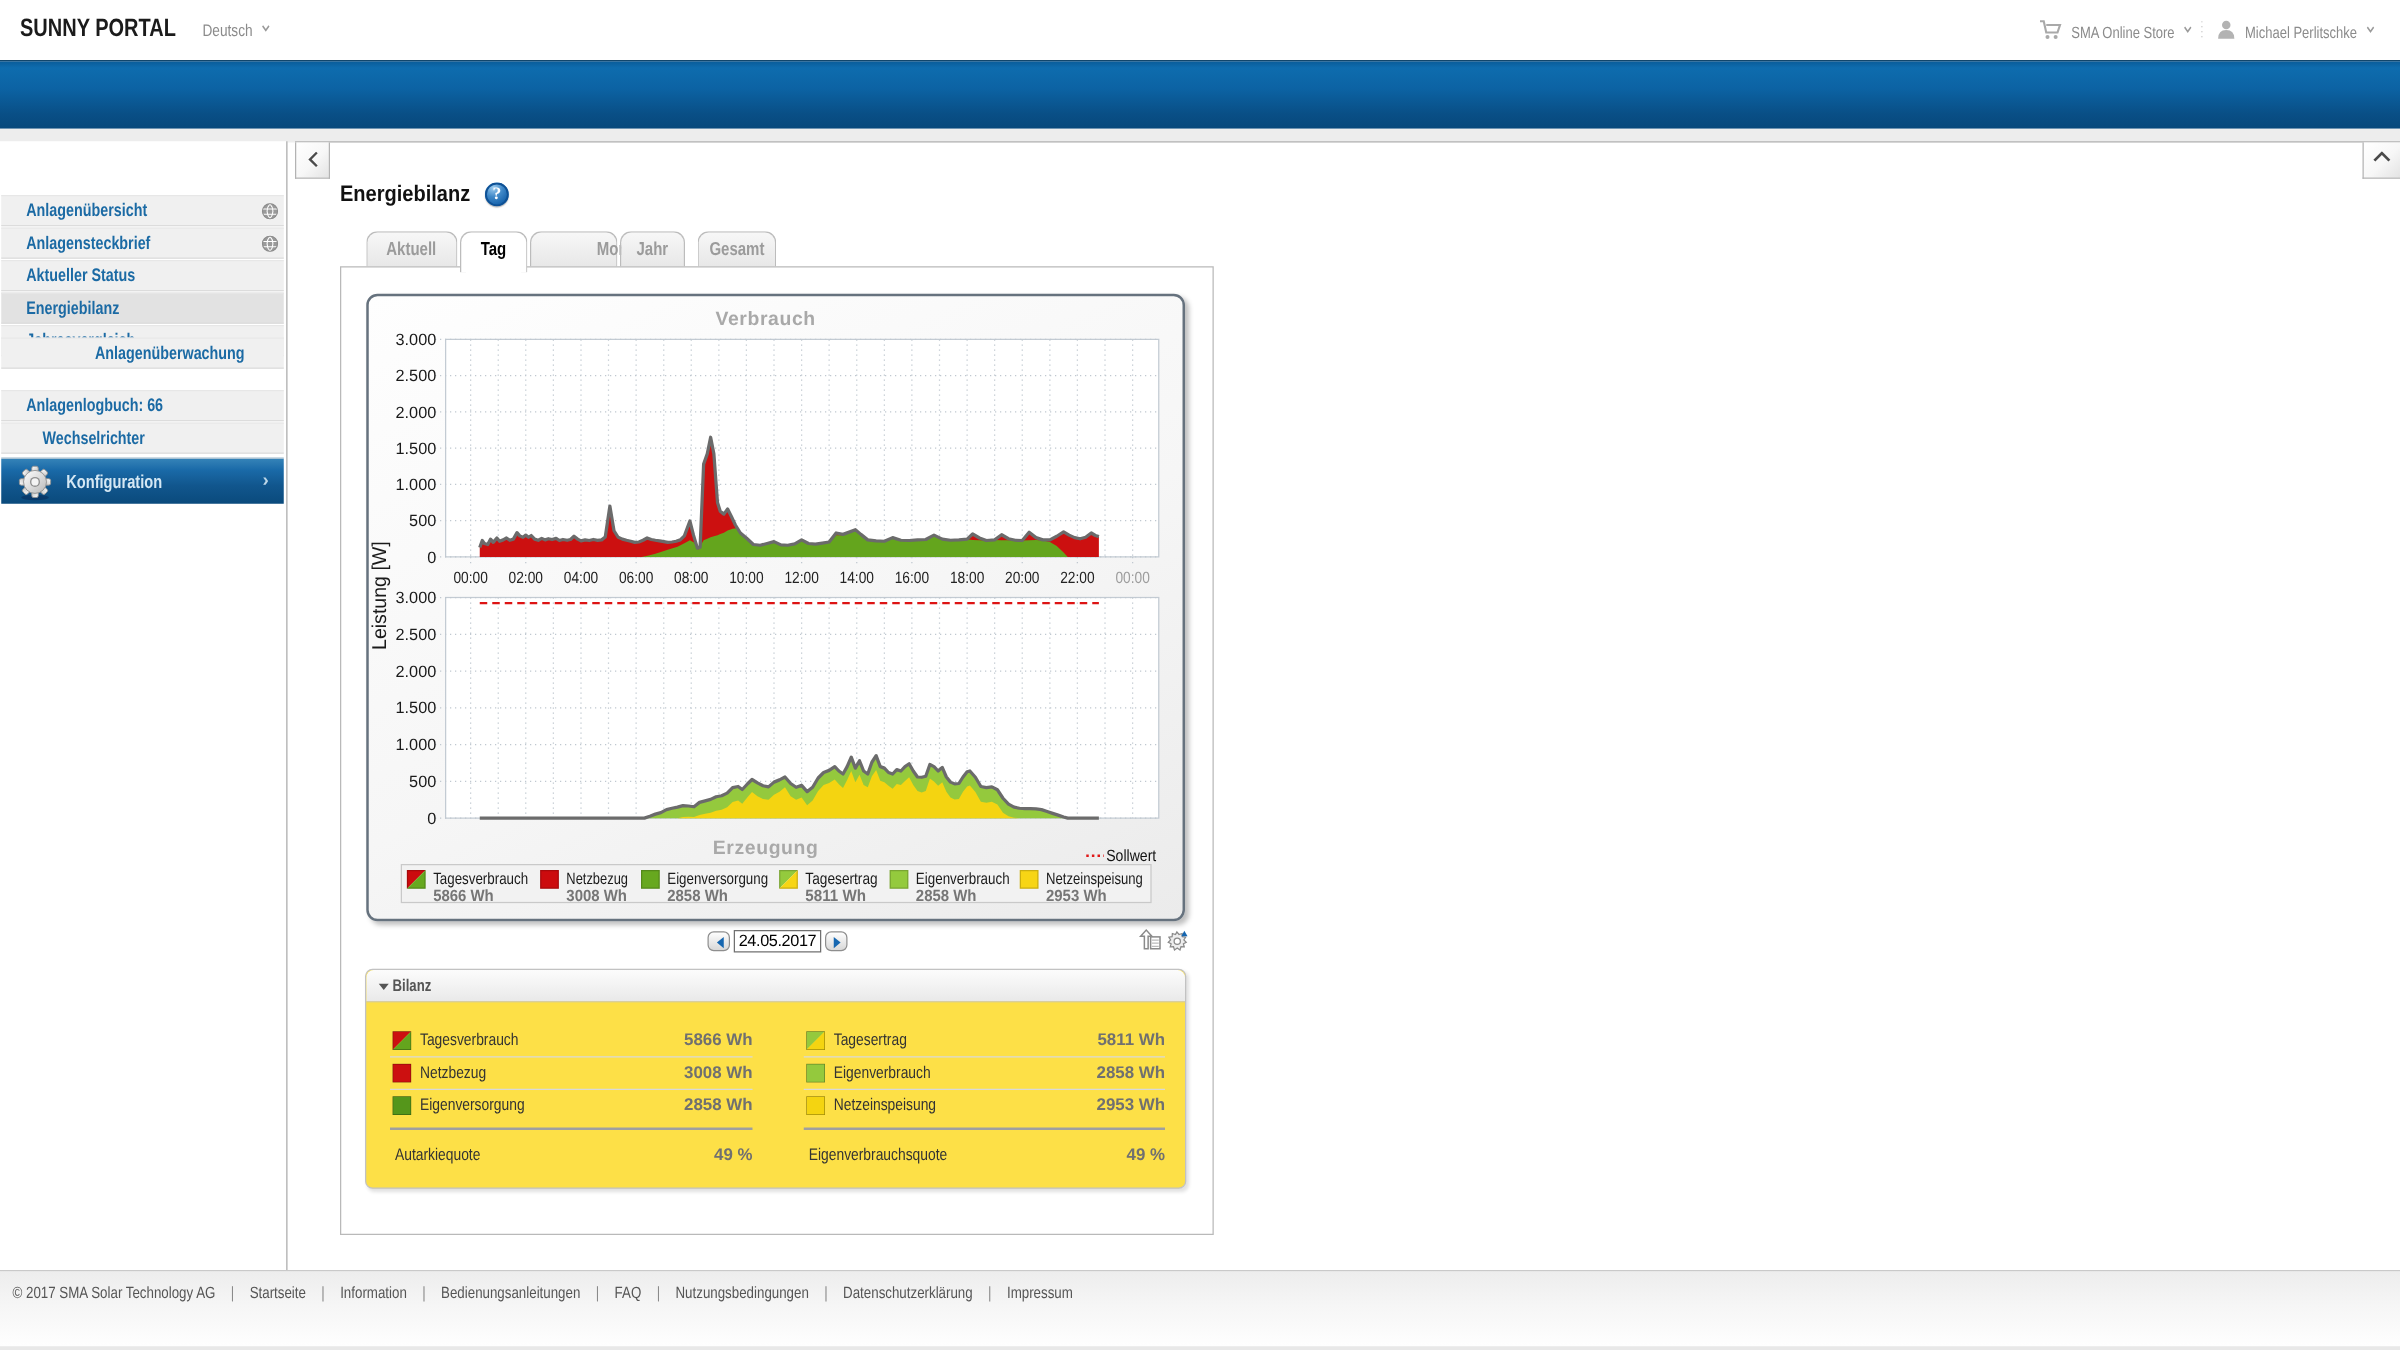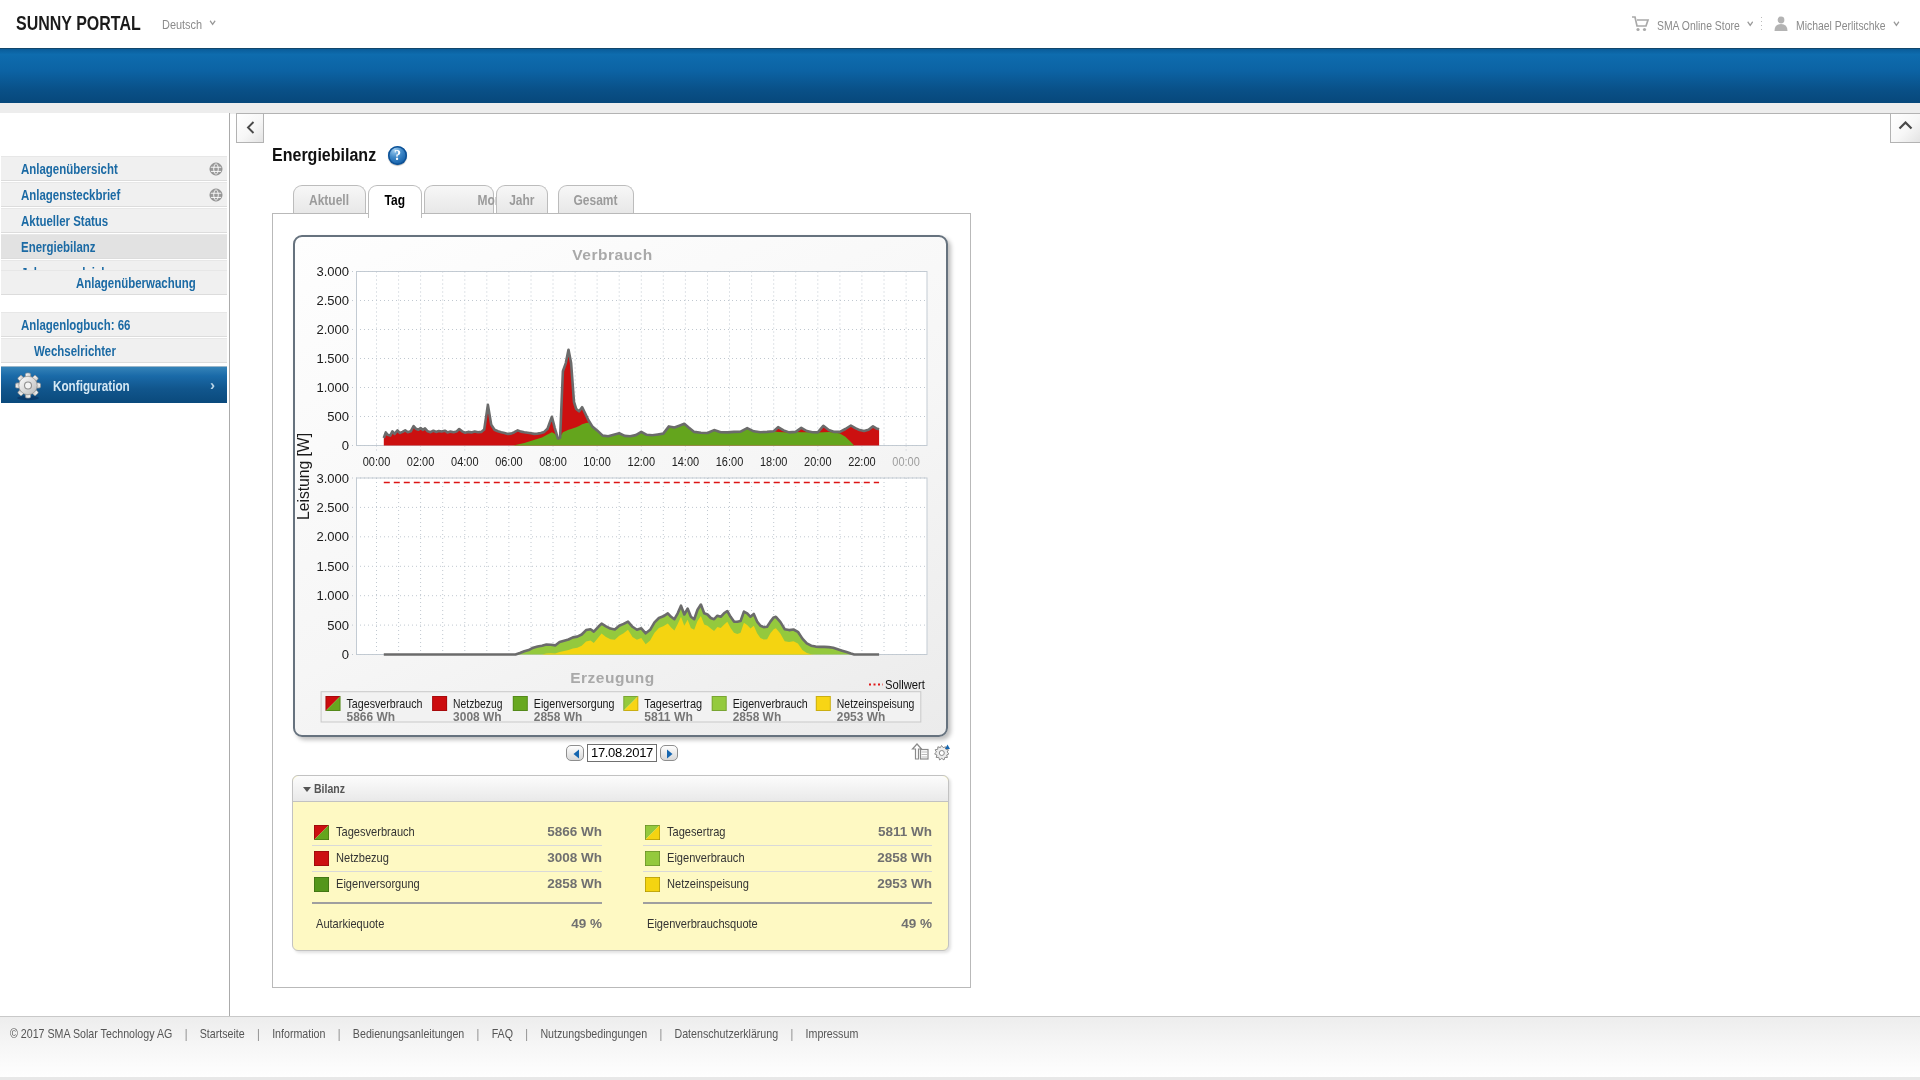--- a/index.html
+++ b/index.html
@@ -89,21 +89,21 @@
 .navbtn { position:absolute; top:2.5px; width:18px; height:16px; border:1px solid #8e8e8e; border-radius:5px;
   background:linear-gradient(to bottom,#fefefe,#d8d8d8); }
 .navbtn svg { display:block; margin:3px 0 0 5px; }
 #datebox { position:absolute; left:314px; top:2px; width:70px; height:17.5px; border:1px solid #707070;
   background:#fff; font-size:13px; letter-spacing:-0.3px; color:#000; text-align:center; line-height:16.5px; }
 #exic { position:absolute; left:638px; top:1px; }
 #gearic { position:absolute; left:660px; top:1px; }
 
 
 #bilanz { position:absolute; left:19px; top:561px; width:657px; height:176px;
-  border:1px solid #c2c2c2; border-radius:6px; background:#fef9c3;
+  border:1px solid #c2c2c2; border-radius:6px; background:#fde047;
   box-shadow:2px 2px 3px rgba(0,0,0,0.12); }
 #bz-head { position:absolute; left:0; top:0; width:100%; height:26px;
   background:linear-gradient(to bottom,#fcfcfc,#e9e9e9); border-bottom:1px solid #c2c2c2;
   border-radius:6px 6px 0 0; }
 #bz-head .tri { position:absolute; left:10px; top:11px; width:0; height:0;
   border-left:4px solid transparent; border-right:4px solid transparent; border-top:5px solid #555; }
 #bz-head .lbl { position:absolute; left:21px; top:5px; font-size:13.5px; font-weight:bold; color:#555; transform:scaleX(0.78); transform-origin:left center; }
 .bzrow { position:absolute; height:26px; }
 .bzrow .sq { position:absolute; left:2px; top:5px; width:15px; height:15px; }
 .bzrow .lb { position:absolute; left:24px; top:4px; font-size:13.5px; color:#333; transform:scaleX(0.82); transform-origin:left center; white-space:nowrap; }
@@ -211,21 +211,21 @@
 
   <div id="title">Energiebilanz</div>
   <div id="helpic">
       <span>?</span>
     </div>
 
   <div class="tab" style="left:293px; width:73px;"><span>Aktuell</span></div>
   <div class="tab act" style="left:368px; width:54px;"><span>Tag</span></div>
   <div class="tab" style="left:424px; width:70px;padding-left:48px;"><span>Monat</span></div>
   <div class="tab" style="left:496px; width:52px;"><span>Jahr</span></div>
-  <div class="tab" style="left:558px; width:76px;"><span>Gesamt</span></div>
+  <div class="tab" style="left:558px; width:63px;"><span>Gesamt</span></div>
 
   <div id="tabbox">
     <div id="chartpanel">
       <svg id="chartsvg" width="655" height="502" viewBox="0 0 655 502">
 <text x="319.5" y="25" text-anchor="middle" font-size="15.5" font-weight="bold" fill="#a9a9a9" letter-spacing="0.5">Verbrauch</text>
 <rect x="63.5" y="36.5" width="570.5" height="174" fill="#ffffff" stroke="#c3cbd3" stroke-width="1"></rect>
 <rect x="63.5" y="243" width="570.5" height="176.5" fill="#ffffff" stroke="#c3cbd3" stroke-width="1"></rect>
 <path d="M83.5,36.5 V210.5 M105.6,36.5 V210.5 M127.6,36.5 V210.5 M149.7,36.5 V210.5 M171.8,36.5 V210.5 M193.8,36.5 V210.5 M215.9,36.5 V210.5 M238.0,36.5 V210.5 M260.0,36.5 V210.5 M282.1,36.5 V210.5 M304.1,36.5 V210.5 M326.2,36.5 V210.5 M348.3,36.5 V210.5 M370.3,36.5 V210.5 M392.4,36.5 V210.5 M414.5,36.5 V210.5 M436.5,36.5 V210.5 M458.6,36.5 V210.5 M480.7,36.5 V210.5 M502.7,36.5 V210.5 M524.8,36.5 V210.5 M546.9,36.5 V210.5 M568.9,36.5 V210.5 M591.0,36.5 V210.5 M613.1,36.5 V210.5 M83.5,243 V419.5 M105.6,243 V419.5 M127.6,243 V419.5 M149.7,243 V419.5 M171.8,243 V419.5 M193.8,243 V419.5 M215.9,243 V419.5 M238.0,243 V419.5 M260.0,243 V419.5 M282.1,243 V419.5 M304.1,243 V419.5 M326.2,243 V419.5 M348.3,243 V419.5 M370.3,243 V419.5 M392.4,243 V419.5 M414.5,243 V419.5 M436.5,243 V419.5 M458.6,243 V419.5 M480.7,243 V419.5 M502.7,243 V419.5 M524.8,243 V419.5 M546.9,243 V419.5 M568.9,243 V419.5 M591.0,243 V419.5 M613.1,243 V419.5 M55,36.5 H634 M55,65.5 H634 M55,94.5 H634 M55,123.5 H634 M55,152.5 H634 M55,181.5 H634 M55,210.5 H634 M55,243.0 H634 M55,272.4 H634 M55,301.8 H634 M55,331.3 H634 M55,360.7 H634 M55,390.1 H634 M55,419.5 H634" stroke="#c0c8d0" stroke-width="1" fill="none" stroke-dasharray="1,3"></path>
 <path d="M83.5,210.5 V218 M127.6,210.5 V218 M171.8,210.5 V218 M215.9,210.5 V218 M260.0,210.5 V218 M304.1,210.5 V218 M348.3,210.5 V218 M392.4,210.5 V218 M436.5,210.5 V218 M480.7,210.5 V218 M524.8,210.5 V218 M568.9,210.5 V218 M613.1,210.5 V218" stroke="#c0c8d0" stroke-width="1" fill="none" stroke-dasharray="1,3"></path>
 <text x="56" y="41.0" text-anchor="end" font-size="13" fill="#1a1a1a">3.000</text>
@@ -295,21 +295,21 @@
 <text x="543.8" y="485.5" font-size="13" font-weight="bold" fill="#767676" textLength="48.5" lengthAdjust="spacingAndGlyphs">2953 Wh</text>
 </svg>
     </div>
 
     <div id="datenav">
       <div class="navbtn" style="left:293px;">
           <svg width="8" height="10" viewBox="0 0 8 10">
             <path d="M7 0.5 L1.5 5 L7 9.5 Z" fill="#1566b0"></path>
           </svg>
         </div>
-      <div id="datebox">17.08.2017</div>
+      <div id="datebox">24.05.2017</div>
       <div class="navbtn" style="left:386.5px;">
           <svg width="8" height="10" viewBox="0 0 8 10">
             <path d="M1 0.5 L6.5 5 L1 9.5 Z" fill="#1566b0"></path>
           </svg>
         </div>
       <svg id="exic" width="18" height="17" viewBox="0 0 18 17">
         <path d="M4.5 16 L4.5 6 L1.5 6 L6 1 L10.5 6 L7.5 6 L7.5 16 Z" fill="#fff" stroke="#8a8a8a" stroke-width="1.2"></path>
         <rect x="9.5" y="6.5" width="7.5" height="9.5" fill="#fff" stroke="#8a8a8a" stroke-width="1.2"></rect>
         <path d="M10.5 9 h5.5 M10.5 11.5 h5.5 M10.5 14 h5.5" stroke="#bbb" stroke-width="1"></path>
       </svg>

